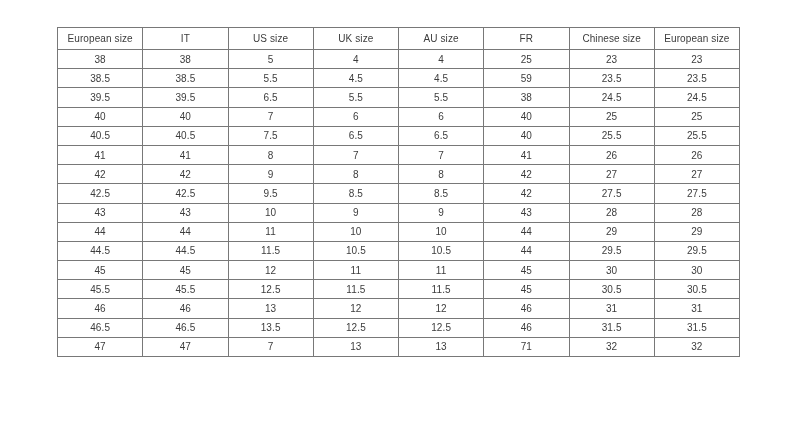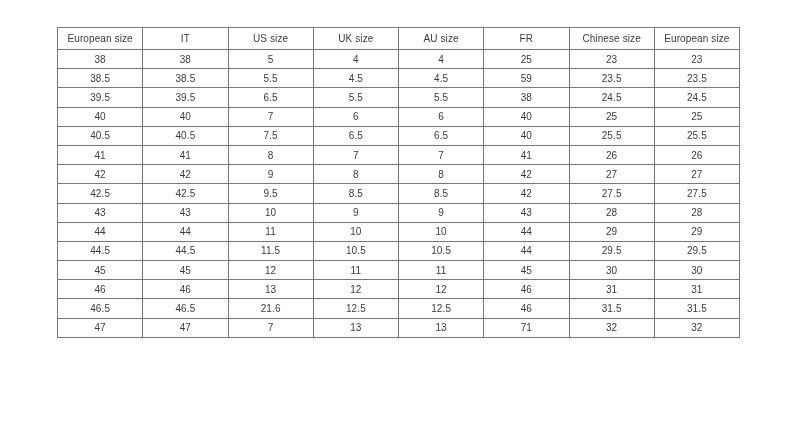--- a/index.html
+++ b/index.html
@@ -178,33 +178,43 @@
           <td>45</td>
           <td>45</td>
           <td>12</td>
           <td>11</td>
           <td>11</td>
           <td>45</td>
           <td>30</td>
           <td>30</td>
         </tr>
         <tr>
+          <td>45.5</td>
+          <td>45.5</td>
+          <td>12.5</td>
+          <td>11.5</td>
+          <td>11.5</td>
+          <td>45</td>
+          <td>30.5</td>
+          <td>30.5</td>
+        </tr>
+        <tr>
           <td>46</td>
           <td>46</td>
           <td>13</td>
           <td>12</td>
           <td>12</td>
           <td>46</td>
           <td>31</td>
           <td>31</td>
         </tr>
         <tr>
           <td>46.5</td>
           <td>46.5</td>
-          <td>21.6</td>
+          <td>13.5</td>
           <td>12.5</td>
           <td>12.5</td>
           <td>46</td>
           <td>31.5</td>
           <td>31.5</td>
         </tr>
         <tr>
           <td>47</td>
           <td>47</td>
           <td>7</td>

